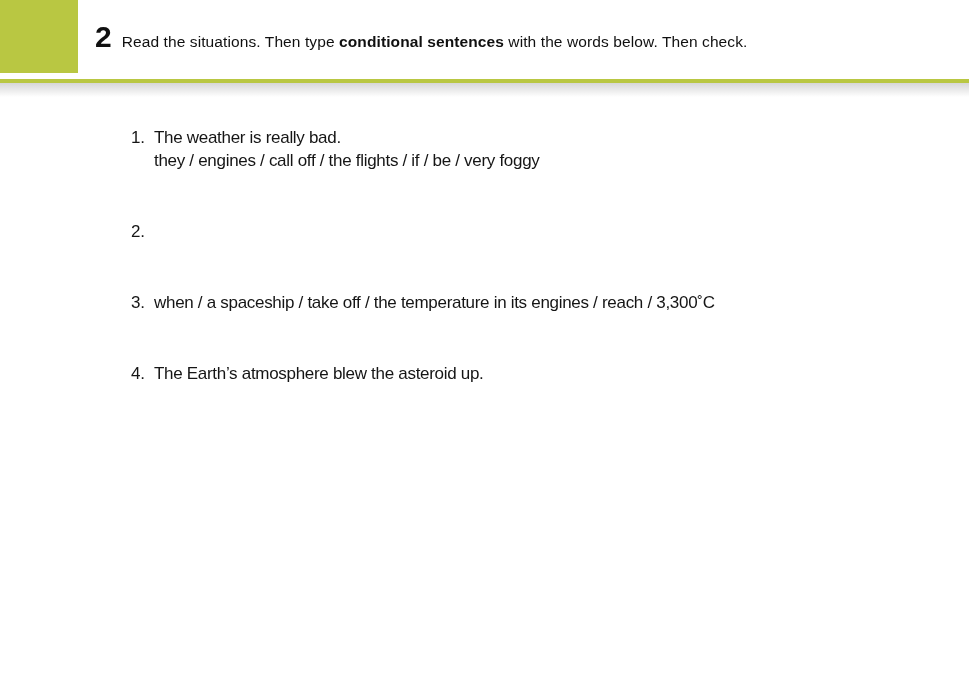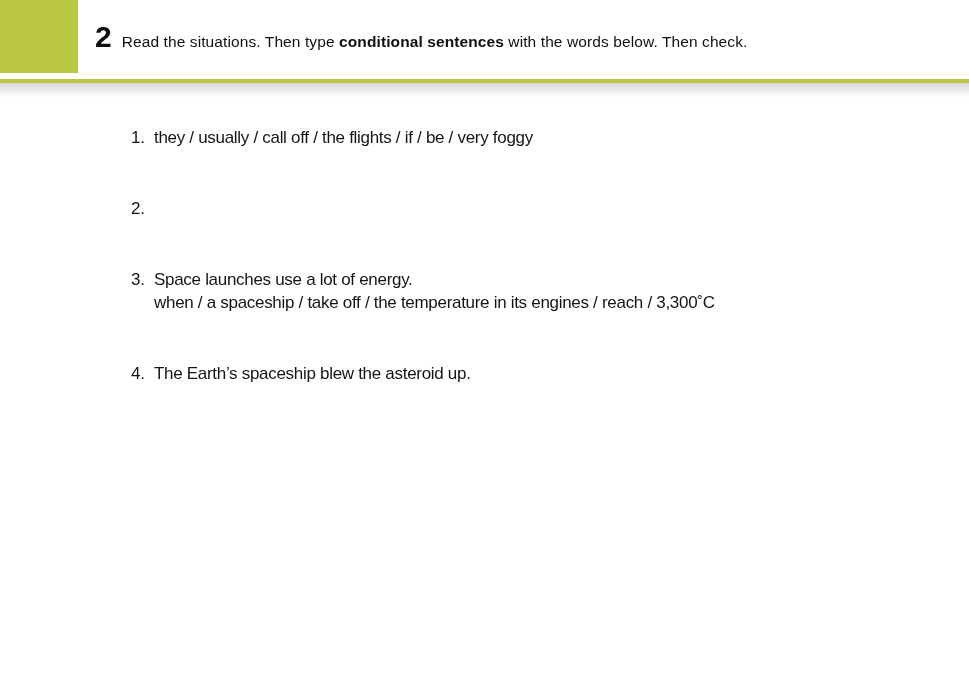--- a/index.html
+++ b/index.html
@@ -86,38 +86,38 @@
 </div>
 
 <div class="rule"></div>
 <div class="rule-shadow"></div>
 
 <main class="items">
 
   <div class="item">
     <span class="num">1.</span>
     <div class="lines">
-      <div class="prompt">they / usually / call off / the flights / if / be / very foggy</div>
+      <div class="situation">The weather is really bad.</div>
+      <div class="prompt">they / engines / call off / the flights / if / be / very foggy</div>
     </div>
   </div>
 
   <div class="item">
     <span class="num">2.</span>
     <div class="lines">
     </div>
   </div>
 
   <div class="item">
     <span class="num">3.</span>
     <div class="lines">
-      <div class="situation">Space launches use a lot of energy.</div>
       <div class="prompt">when / a spaceship / take off / the temperature in its engines / reach / 3,300˚C</div>
     </div>
   </div>
 
   <div class="item">
     <span class="num">4.</span>
     <div class="lines">
-      <div class="situation">The Earth’s spaceship blew the asteroid up.</div>
+      <div class="situation">The Earth’s atmosphere blew the asteroid up.</div>
     </div>
   </div>
 
 </main>
 
 </body></html>

